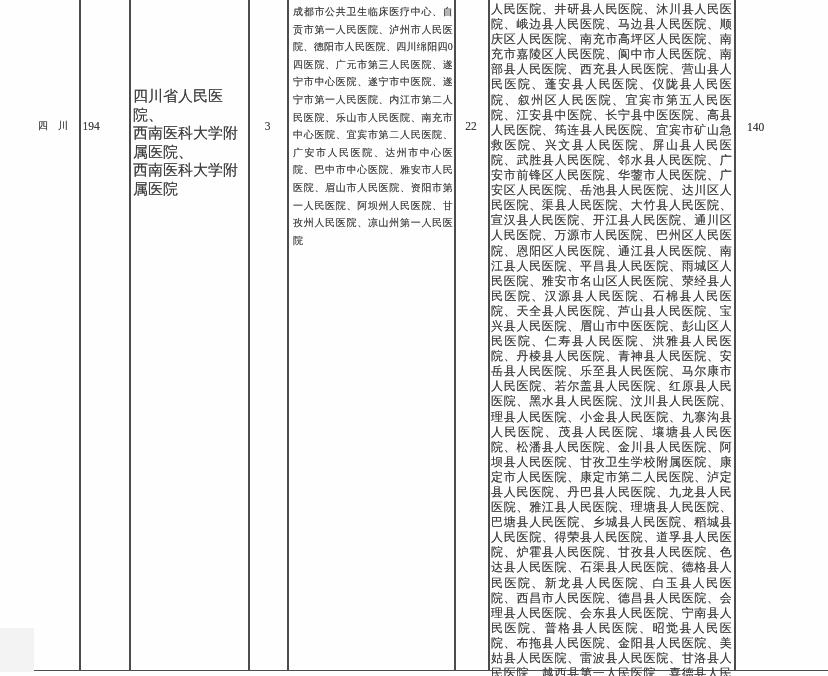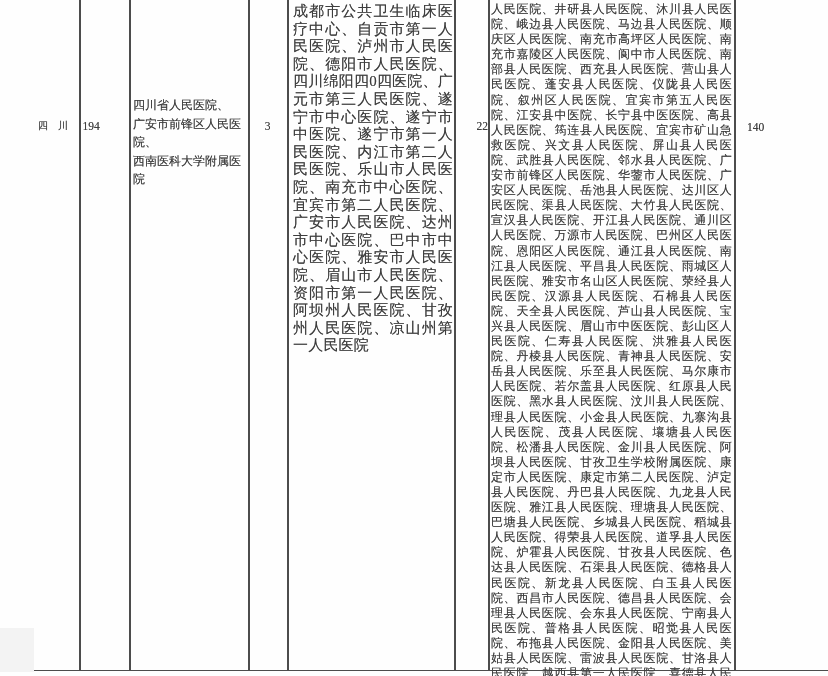--- a/index.html
+++ b/index.html
@@ -58,43 +58,43 @@
     left: 38px;
     top: 118px;
     font-size: 10px;
     line-height: 15px;
     white-space: nowrap;
     text-shadow: 0 0 0.5px rgba(70,70,70,0.65);
   }
   #provincial-hospitals {
     position: absolute;
     left: 133px;
-    top: 96px;
+    top: 87px;
     width: 114px;
-    font-size: 12px;
+    font-size: 15px;
     line-height: 18.6px;
     text-shadow: 0 0 0.5px rgba(70,70,70,0.65);
   }
   #city-hospitals {
     left: 293px;
     top: 3px;
     width: 160px;
-    font-size: 15px;
+    font-size: 10px;
     line-height: 17.6px;
   }
   #county-hospitals {
     left: 491px;
     top: 2px;
     width: 241px;
     font-size: 12px;
     line-height: 15.1px;
   }
   #count-194 { left: 62px;  top: 119px; width: 58px; }
   #count-3   { left: 248px; top: 119px; width: 39px; }
-  #count-22  { left: 454px; top: 119px; width: 34px; text-align: right; }
+  #count-22  { left: 454px; top: 119px; width: 34px; }
   #count-169 { left: 747px; top: 120px; width: 40px; text-align: left; }
 </style>
 </head>
 <body>
 
 <div id="page">
 
   <div class="vline" style="left:79px"></div>
   <div class="vline" style="left:129px"></div>
   <div class="vline" style="left:248px"></div>
@@ -104,21 +104,21 @@
   <div class="vline" style="left:734px"></div>
   <div class="hline-bottom"></div>
   <div class="scan-smudge"></div>
 
   <div id="province-cell">四　川</div>
 
   <div id="count-194" class="num">194</div>
 
   <div id="provincial-hospitals">
     <div>四川省人民医院、</div>
-    <div>广安市前锋区人民医院、</div>
+    <div>西南医科大学附属医院、</div>
     <div>西南医科大学附属医院</div>
   </div>
 
   <div id="count-3" class="num">3</div>
 
   <div id="city-hospitals" class="cell-text">成都市公共卫生临床医疗中心、自贡市第一人民医院、泸州市人民医院、德阳市人民医院、四川绵阳四0四医院、广元市第三人民医院、遂宁市中心医院、遂宁市中医院、遂宁市第一人民医院、内江市第二人民医院、乐山市人民医院、南充市中心医院、宜宾市第二人民医院、广安市人民医院、达州市中心医院、巴中市中心医院、雅安市人民医院、眉山市人民医院、资阳市第一人民医院、阿坝州人民医院、甘孜州人民医院、凉山州第一人民医院</div>
 
   <div id="count-22" class="num">22</div>
 
   <div id="county-hospitals" class="cell-text">人民医院、井研县人民医院、沐川县人民医院、峨边县人民医院、马边县人民医院、顺庆区人民医院、南充市高坪区人民医院、南充市嘉陵区人民医院、阆中市人民医院、南部县人民医院、西充县人民医院、营山县人民医院、蓬安县人民医院、仪陇县人民医院、叙州区人民医院、宜宾市第五人民医院、江安县中医院、长宁县中医医院、高县人民医院、筠连县人民医院、宜宾市矿山急救医院、兴文县人民医院、屏山县人民医院、武胜县人民医院、邻水县人民医院、广安市前锋区人民医院、华蓥市人民医院、广安区人民医院、岳池县人民医院、达川区人民医院、渠县人民医院、大竹县人民医院、宣汉县人民医院、开江县人民医院、通川区人民医院、万源市人民医院、巴州区人民医院、恩阳区人民医院、通江县人民医院、南江县人民医院、平昌县人民医院、雨城区人民医院、雅安市名山区人民医院、荥经县人民医院、汉源县人民医院、石棉县人民医院、天全县人民医院、芦山县人民医院、宝兴县人民医院、眉山市中医医院、彭山区人民医院、仁寿县人民医院、洪雅县人民医院、丹棱县人民医院、青神县人民医院、安岳县人民医院、乐至县人民医院、马尔康市人民医院、若尔盖县人民医院、红原县人民医院、黑水县人民医院、汶川县人民医院、理县人民医院、小金县人民医院、九寨沟县人民医院、茂县人民医院、壤塘县人民医院、松潘县人民医院、金川县人民医院、阿坝县人民医院、甘孜卫生学校附属医院、康定市人民医院、康定市第二人民医院、泸定县人民医院、丹巴县人民医院、九龙县人民医院、雅江县人民医院、理塘县人民医院、巴塘县人民医院、乡城县人民医院、稻城县人民医院、得荣县人民医院、道孚县人民医院、炉霍县人民医院、甘孜县人民医院、色达县人民医院、石渠县人民医院、德格县人民医院、新龙县人民医院、白玉县人民医院、西昌市人民医院、德昌县人民医院、会理县人民医院、会东县人民医院、宁南县人民医院、普格县人民医院、昭觉县人民医院、布拖县人民医院、金阳县人民医院、美姑县人民医院、雷波县人民医院、甘洛县人民医院、越西县第一人民医院、喜德县人民医院、冕宁县人民医院、盐源县人民医院、木里县人民医院</div>

